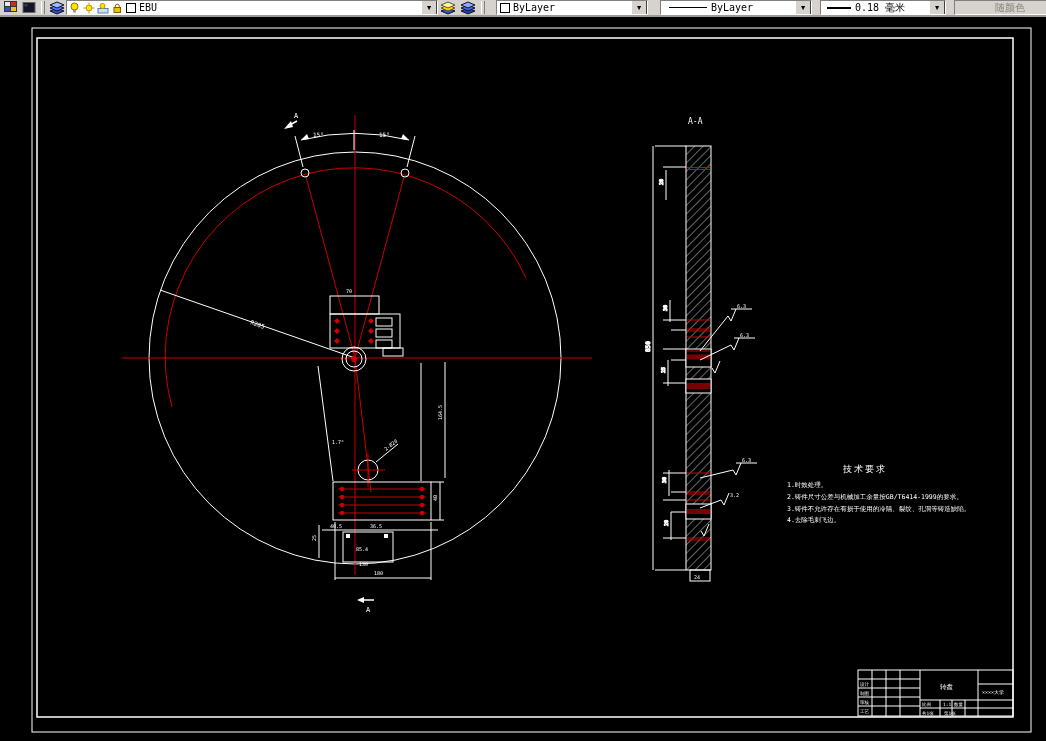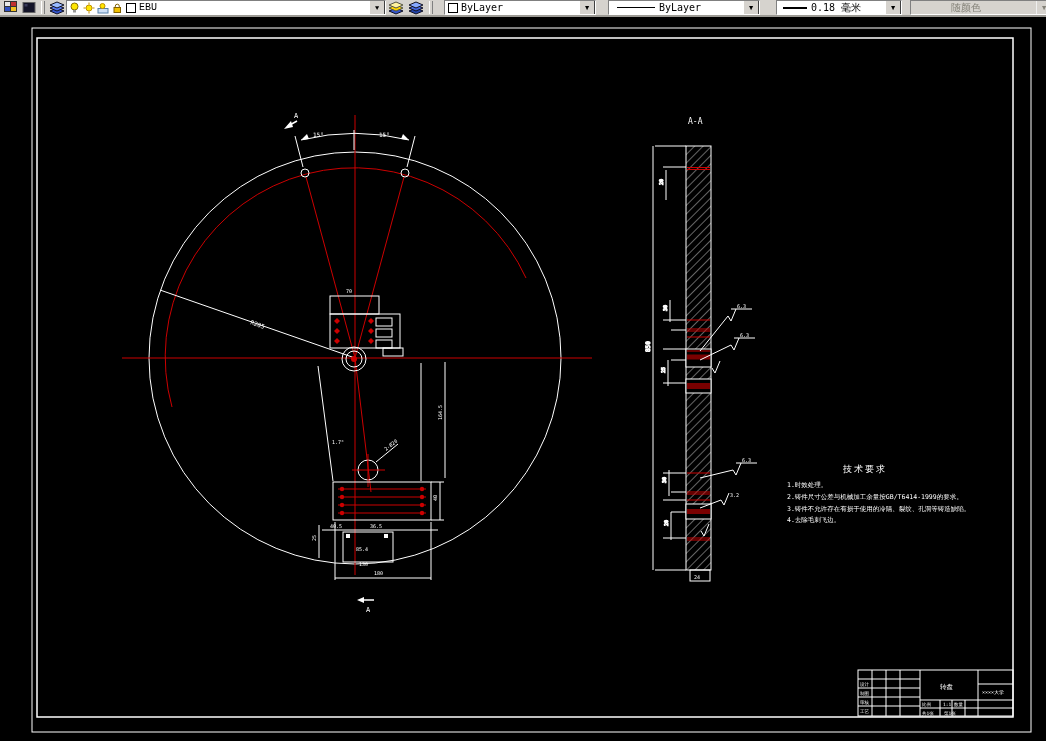--- a/index.html
+++ b/index.html
@@ -48,21 +48,21 @@
       </svg>
     </div>
     <div class="grip"></div>
     <div class="tbtn">
       <svg width="15" height="14">
         <polygon points="7,7 14,10 7,13 0,10" fill="#3355cc" stroke="#112"></polygon>
         <polygon points="7,4 14,7 7,10 0,7" fill="#5577ee" stroke="#112"></polygon>
         <polygon points="7,1 14,4 7,7 0,4" fill="#99bbff" stroke="#112"></polygon>
       </svg>
     </div>
-    <div class="combo" style="width:320px;font-family:Liberation Mono, monospace;">
+    <div class="combo" style="width:372px;">
       <svg class="licon" width="12" height="12">
         <circle cx="5.5" cy="4.5" r="3.5" fill="#ffe600" stroke="#8a7000"></circle>
         <rect x="4" y="8" width="3" height="2.5" fill="#999"></rect>
       </svg>
       <svg class="licon" width="12" height="12">
         <circle cx="6" cy="6" r="3" fill="#ffe600" stroke="#c09000"></circle>
         <line x1="6" y1="0.5" x2="6" y2="2.5" stroke="#c09000"></line>
         <line x1="6" y1="9.5" x2="6" y2="11.5" stroke="#c09000"></line>
         <line x1="0.5" y1="6" x2="2.5" y2="6" stroke="#c09000"></line>
         <line x1="9.5" y1="6" x2="11.5" y2="6" stroke="#c09000"></line>
@@ -97,21 +97,21 @@
     <div class="combo" style="width:152px;margin-left:8px;">
       <span class="swatch"></span>
       <span>ByLayer</span>
       <span class="arrow">▼</span>
     </div>
     <div class="combo" style="width:152px;margin-left:12px;">
       <span class="lt-line"></span>
       <span>ByLayer</span>
       <span class="arrow">▼</span>
     </div>
-    <div class="combo" style="width:126px;margin-left:16px;">
+    <div class="combo" style="width:126px;margin-left:8px;">
       <span class="lw-line"></span>
       <span>0.18 毫米</span>
       <span class="arrow">▼</span>
     </div>
     <div class="combo disabled" style="width:143px;margin-left:8px;">
       <span style="margin-left:4px">随颜色</span>
       <span class="arrow">▼</span>
     </div>
   </div>
 

